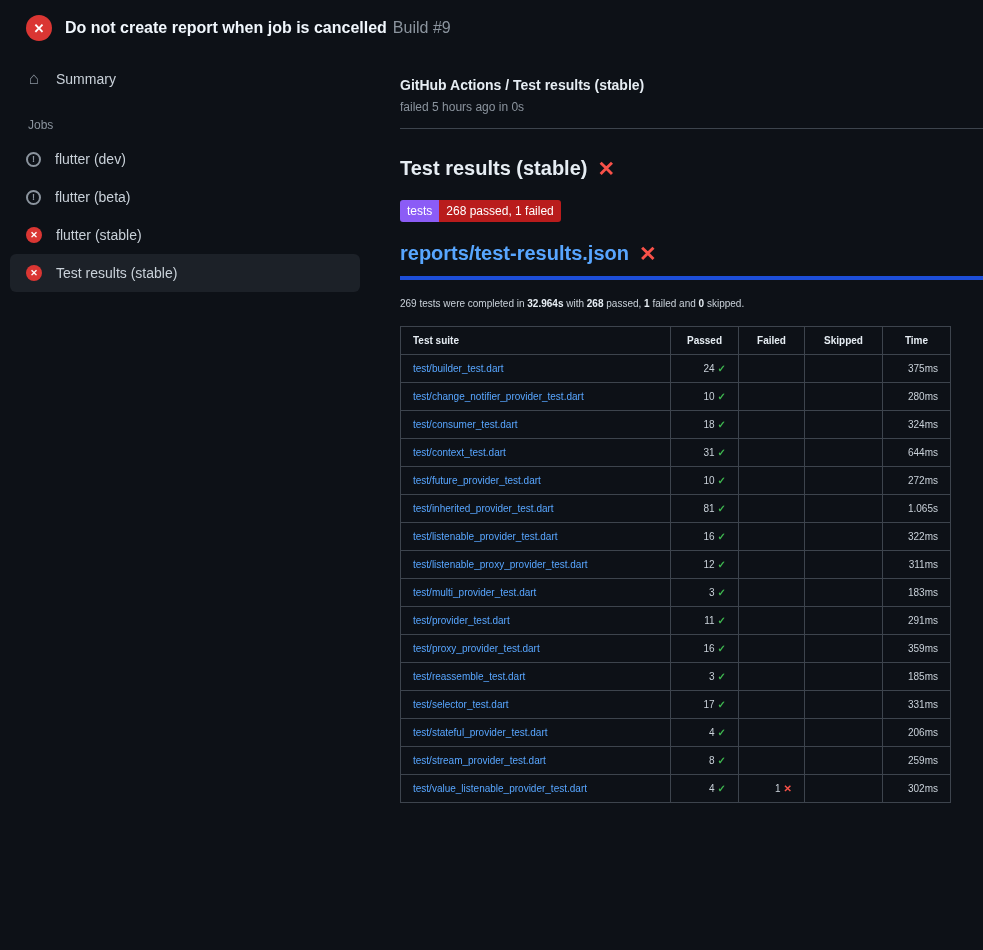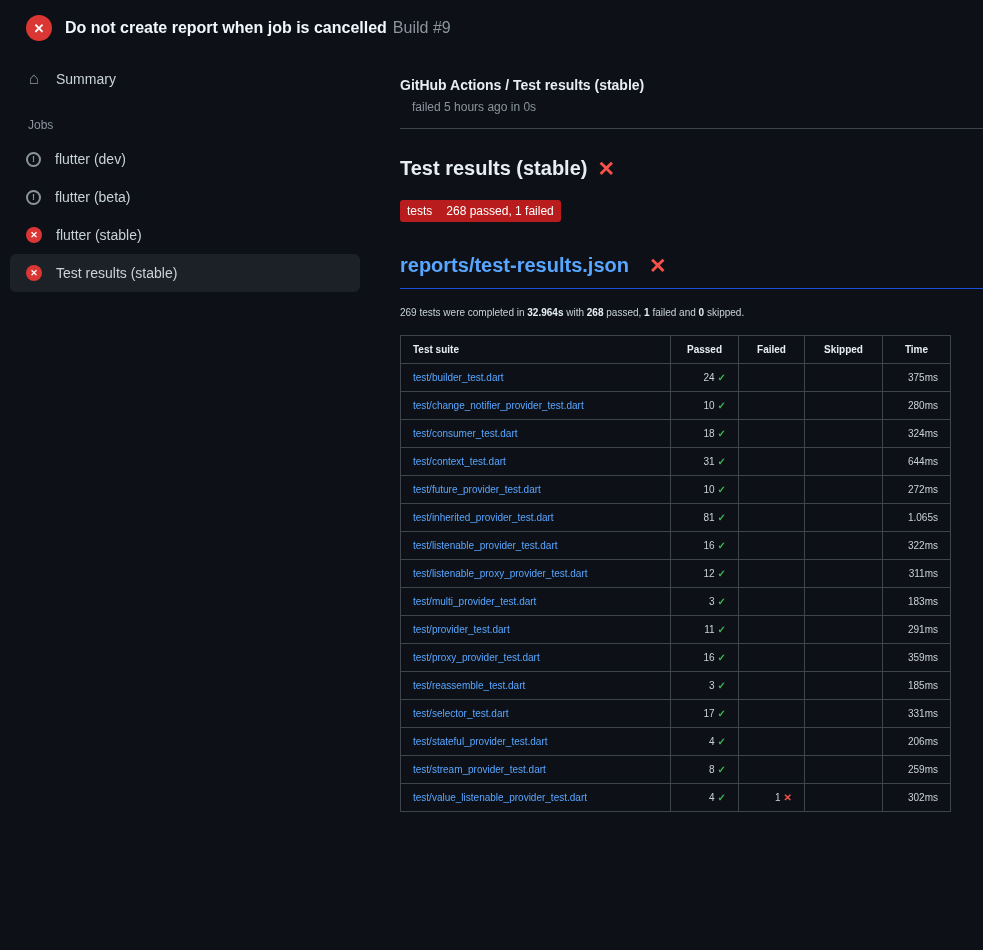--- a/index.html
+++ b/index.html
@@ -48,40 +48,40 @@
   .icon-failed {
     width: 16px; height: 16px; border-radius: 50%;
     background: #da3633; color: #ffffff;
     display: inline-flex; align-items: center; justify-content: center;
     font-size: 9px; font-weight: 700; flex: 0 0 auto;
   }
 
   
   .main { flex: 1 1 auto; padding: 26px 0 0 24px; min-width: 0; }
   .breadcrumb { font-size: 14px; font-weight: 700; color: #e6edf3; }
-  .status-line { font-size: 12px; color: #8b949e; margin-top: 7px; margin-left: 12px; }
+  .status-line { font-size: 12px; color: #8b949e; margin-top: 7px; }
   .hr { border-bottom: 1px solid #3d444d; margin-top: 14px; }
 
   .section-title {
     margin-top: 28px; font-size: 20px; font-weight: 700; color: #e6edf3;
     display: flex; align-items: center; gap: 10px;
   }
   .x-mark { color: #f85149; font-weight: 900; font-size: 21px; line-height: 1; }
 
   .badge {
     display: inline-flex; margin-top: 20px; border-radius: 3px;
     overflow: hidden; font-size: 12px; color: #ffffff;
   }
-  .badge-label { background: #b91c1c; padding: 4px 7px; }
+  .badge-label { background: #8b5cf6; padding: 4px 7px; }
   .badge-value { background: #b91c1c; padding: 4px 7px; }
 
   .report-heading {
-    margin-top: 32px; font-size: 20px; font-weight: 700;
-    padding-bottom: 11px; border-bottom: 1px solid #1d4ed8;
-    display: flex; align-items: center; gap: 20px;
+    margin-top: 20px; font-size: 20px; font-weight: 700;
+    padding-bottom: 11px; border-bottom: 4px solid #1d4ed8;
+    display: flex; align-items: center; gap: 10px;
   }
   .report-heading a { color: #58a6ff; text-decoration: none; }
 
   .summary-line { margin-top: 18px; margin-right: 32px; font-size: 10px; color: #c9d1d9; }
   .summary-line b { font-weight: 700; color: #e6edf3; }
 
   table.results {
     margin-top: 17px; margin-right: 32px;
     width: calc(100% - 32px);
     border-collapse: collapse; font-size: 10px;

